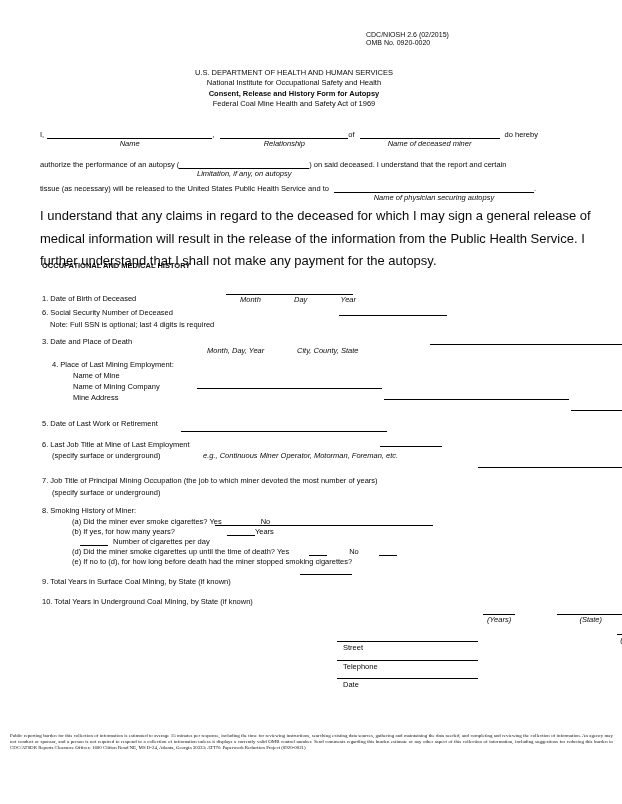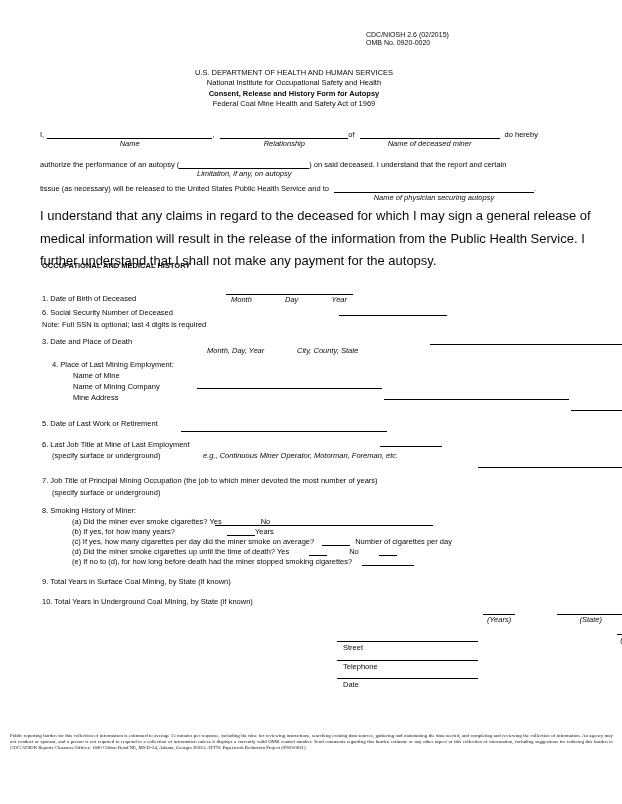--- a/index.html
+++ b/index.html
@@ -18,21 +18,21 @@
     border-bottom:1px solid #000; vertical-align:baseline;
   }
   .blank .u-label {
     position:absolute; top:100%; left:0; width:100%; margin-top:1px;
     text-align:center; font-style:italic; white-space:nowrap; font-size:7.5px;
   }
   .refblock { line-height:8px; font-size:7px; }
   .header { line-height:10.4px; font-size:7.5px; }
   .para { line-height:22.5px; font-size:13px; }
   .frow { position:absolute; white-space:nowrap; }
-  .sublabels { display:flex; justify-content:space-between; font-style:italic; }
+  .sublabels { display:flex; justify-content:space-between; font-style:italic;margin-left:9px; }
   .sig-block { position:absolute; }
   .sig-field { height:18.7px; }
   .sig-line { height:7px; border-bottom:1px solid #000; }
   .sig-label { padding-left:6px; padding-top:1px; }
   .sig-multi { display:flex; padding-left:6px; padding-top:1px; }
   .footer {
     font-family:"Liberation Serif", serif; font-size:4.9px; line-height:6.15px;
     text-align:justify; color:#111;
   }
 </style>
@@ -101,21 +101,21 @@
   <div class="abs blank" style="left:226px; top:287px; width:127px; height:7px; border-bottom-width:1px;"></div>
   <div class="abs sublabels" style="left:226px; top:295px; width:127px; padding:0 6px 0 5px; box-sizing:border-box;">
     <span>Month</span>
     <span>Day</span>
     <span>Year</span>
   </div>
 
   
   <div class="frow" style="left:42px; top:308px;">6. Social Security Number of Deceased</div>
   <div class="abs blank" style="left:210px; top:308px; width:108px; height:7px;"></div>
-  <div class="frow" style="left:42px; top:320px;">Note: Full SSN is optional; last 4 digits is required</div>
+  <div class="frow" style="left:50px; top:320px;">Note: Full SSN is optional; last 4 digits is required</div>
 
   
   <div class="frow" style="left:42px; top:337px;">3. Date and Place of Death</div>
   <div class="abs blank" style="left:191px; top:337px; width:205px; height:7px;"></div>
   <div class="frow i" style="left:207px; top:346px;">Month, Day, Year</div>
   <div class="frow i" style="left:297px; top:346px;">City, County, State</div>
 
   
   <div class="frow" style="left:52px; top:360px;">4.  Place of Last Mining Employment:</div>
   <div class="frow" style="left:73px; top:371px;">Name of Mine</div>
@@ -148,31 +148,30 @@
     <span class="blank" style="width:26px; margin-left:4px;"></span>
     <span style="margin-left:9px;">No</span>
     <span class="blank" style="width:26px; margin-left:4px;"></span>
   </div>
   <div class="frow row" style="left:72px; top:527px;">
     <span>(b) If yes, for how many years?</span>
     <span class="blank" style="width:28px; margin-left:52px;"></span>
     <span>Years</span>
   </div>
   <div class="frow row" style="left:72px; top:537px;">
-    <span>(c) If yes, how many cigarettes per day did the miner smoke on average?</span>
     <span class="blank" style="width:28px; margin-left:8px;"></span>
     <span style="margin-left:5px;">Number of cigarettes per day</span>
   </div>
   <div class="frow row" style="left:72px; top:547px;gap:16px;">
     <span>(d) Did the miner smoke cigarettes up until the time of death?    Yes</span>
     <span class="blank" style="width:18px; margin-left:4px;"></span>
     <span style="margin-left:6px;">No</span>
     <span class="blank" style="width:18px; margin-left:4px;"></span>
   </div>
-  <div class="frow row" style="left:72px; top:557px;">
+  <div class="frow row" style="left:72px; top:557px;flex-direction:column;">
     <span>(e) If no to (d), for how long before death had the miner stopped smoking cigarettes?</span>
     <span class="blank" style="width:52px; margin-left:10px;"></span>
   </div>
 
   
   <div class="frow" style="left:42px; top:577px;">9.  Total Years in Surface Coal Mining, by State (if known)</div>
   <span class="abs blank" style="left:263px; top:577px; width:32px; height:7px;">
     <span class="u-label">(Years)</span>
   </span>
   <span class="abs blank" style="left:303px; top:577px; width:67px; height:7px;">

